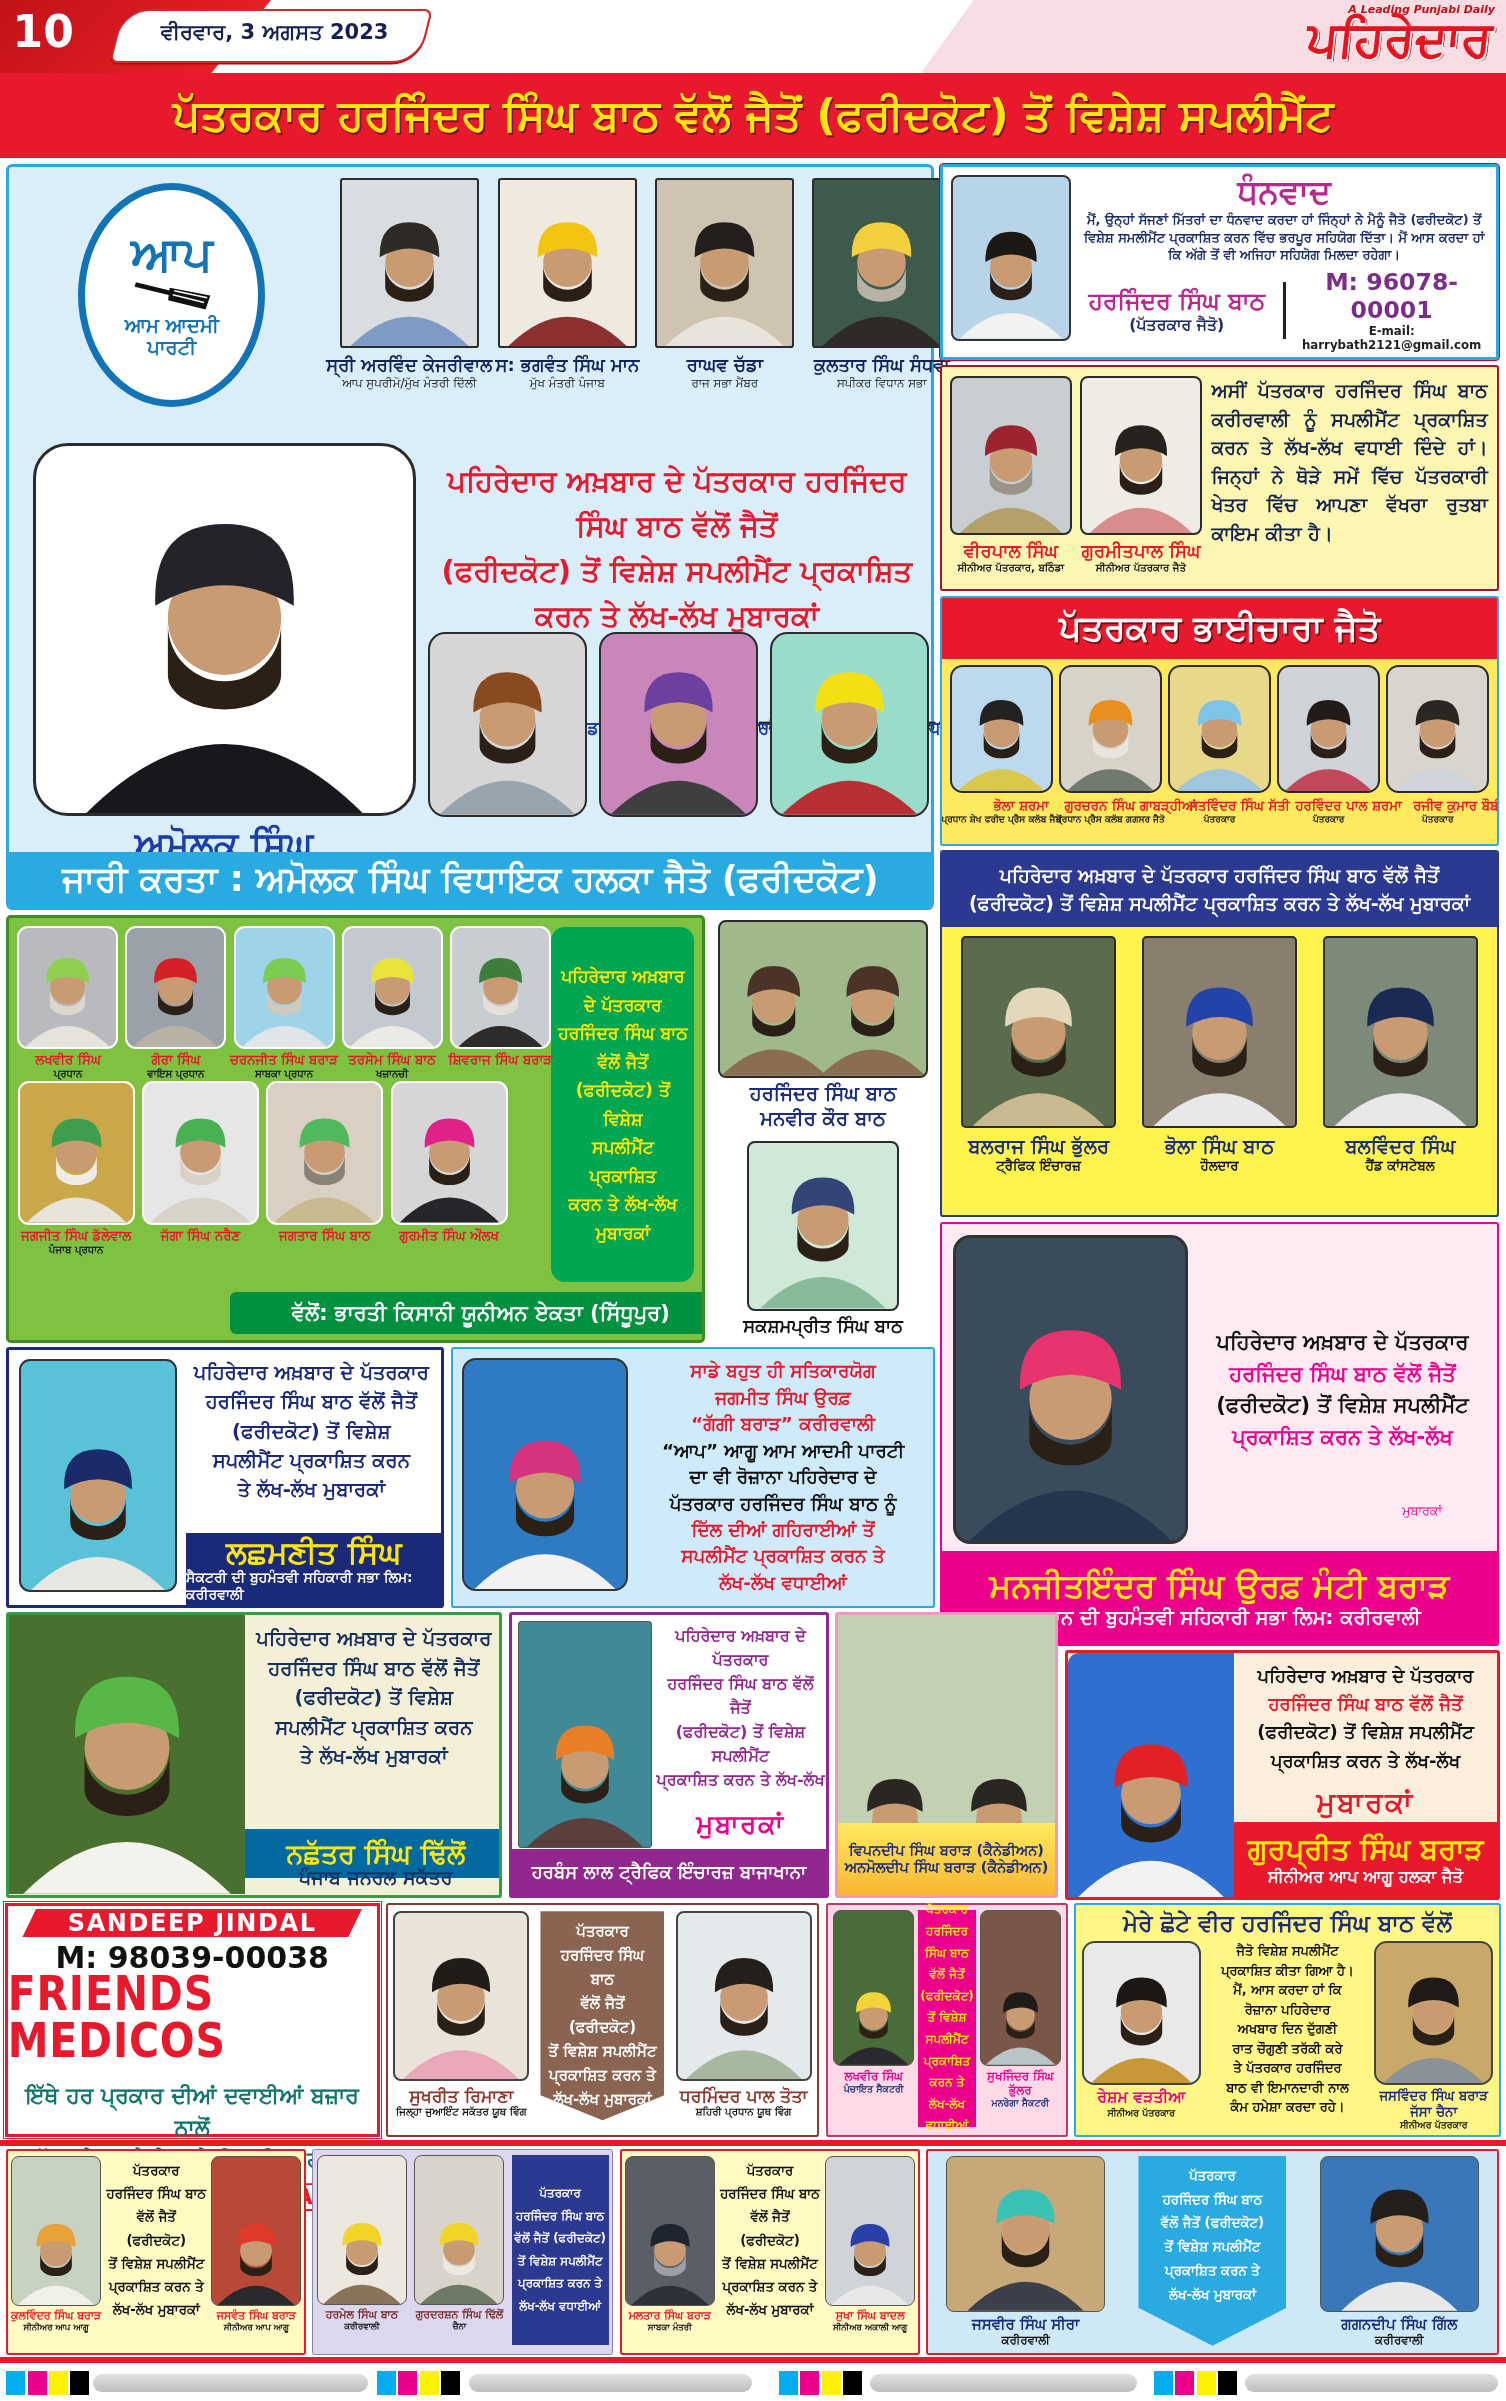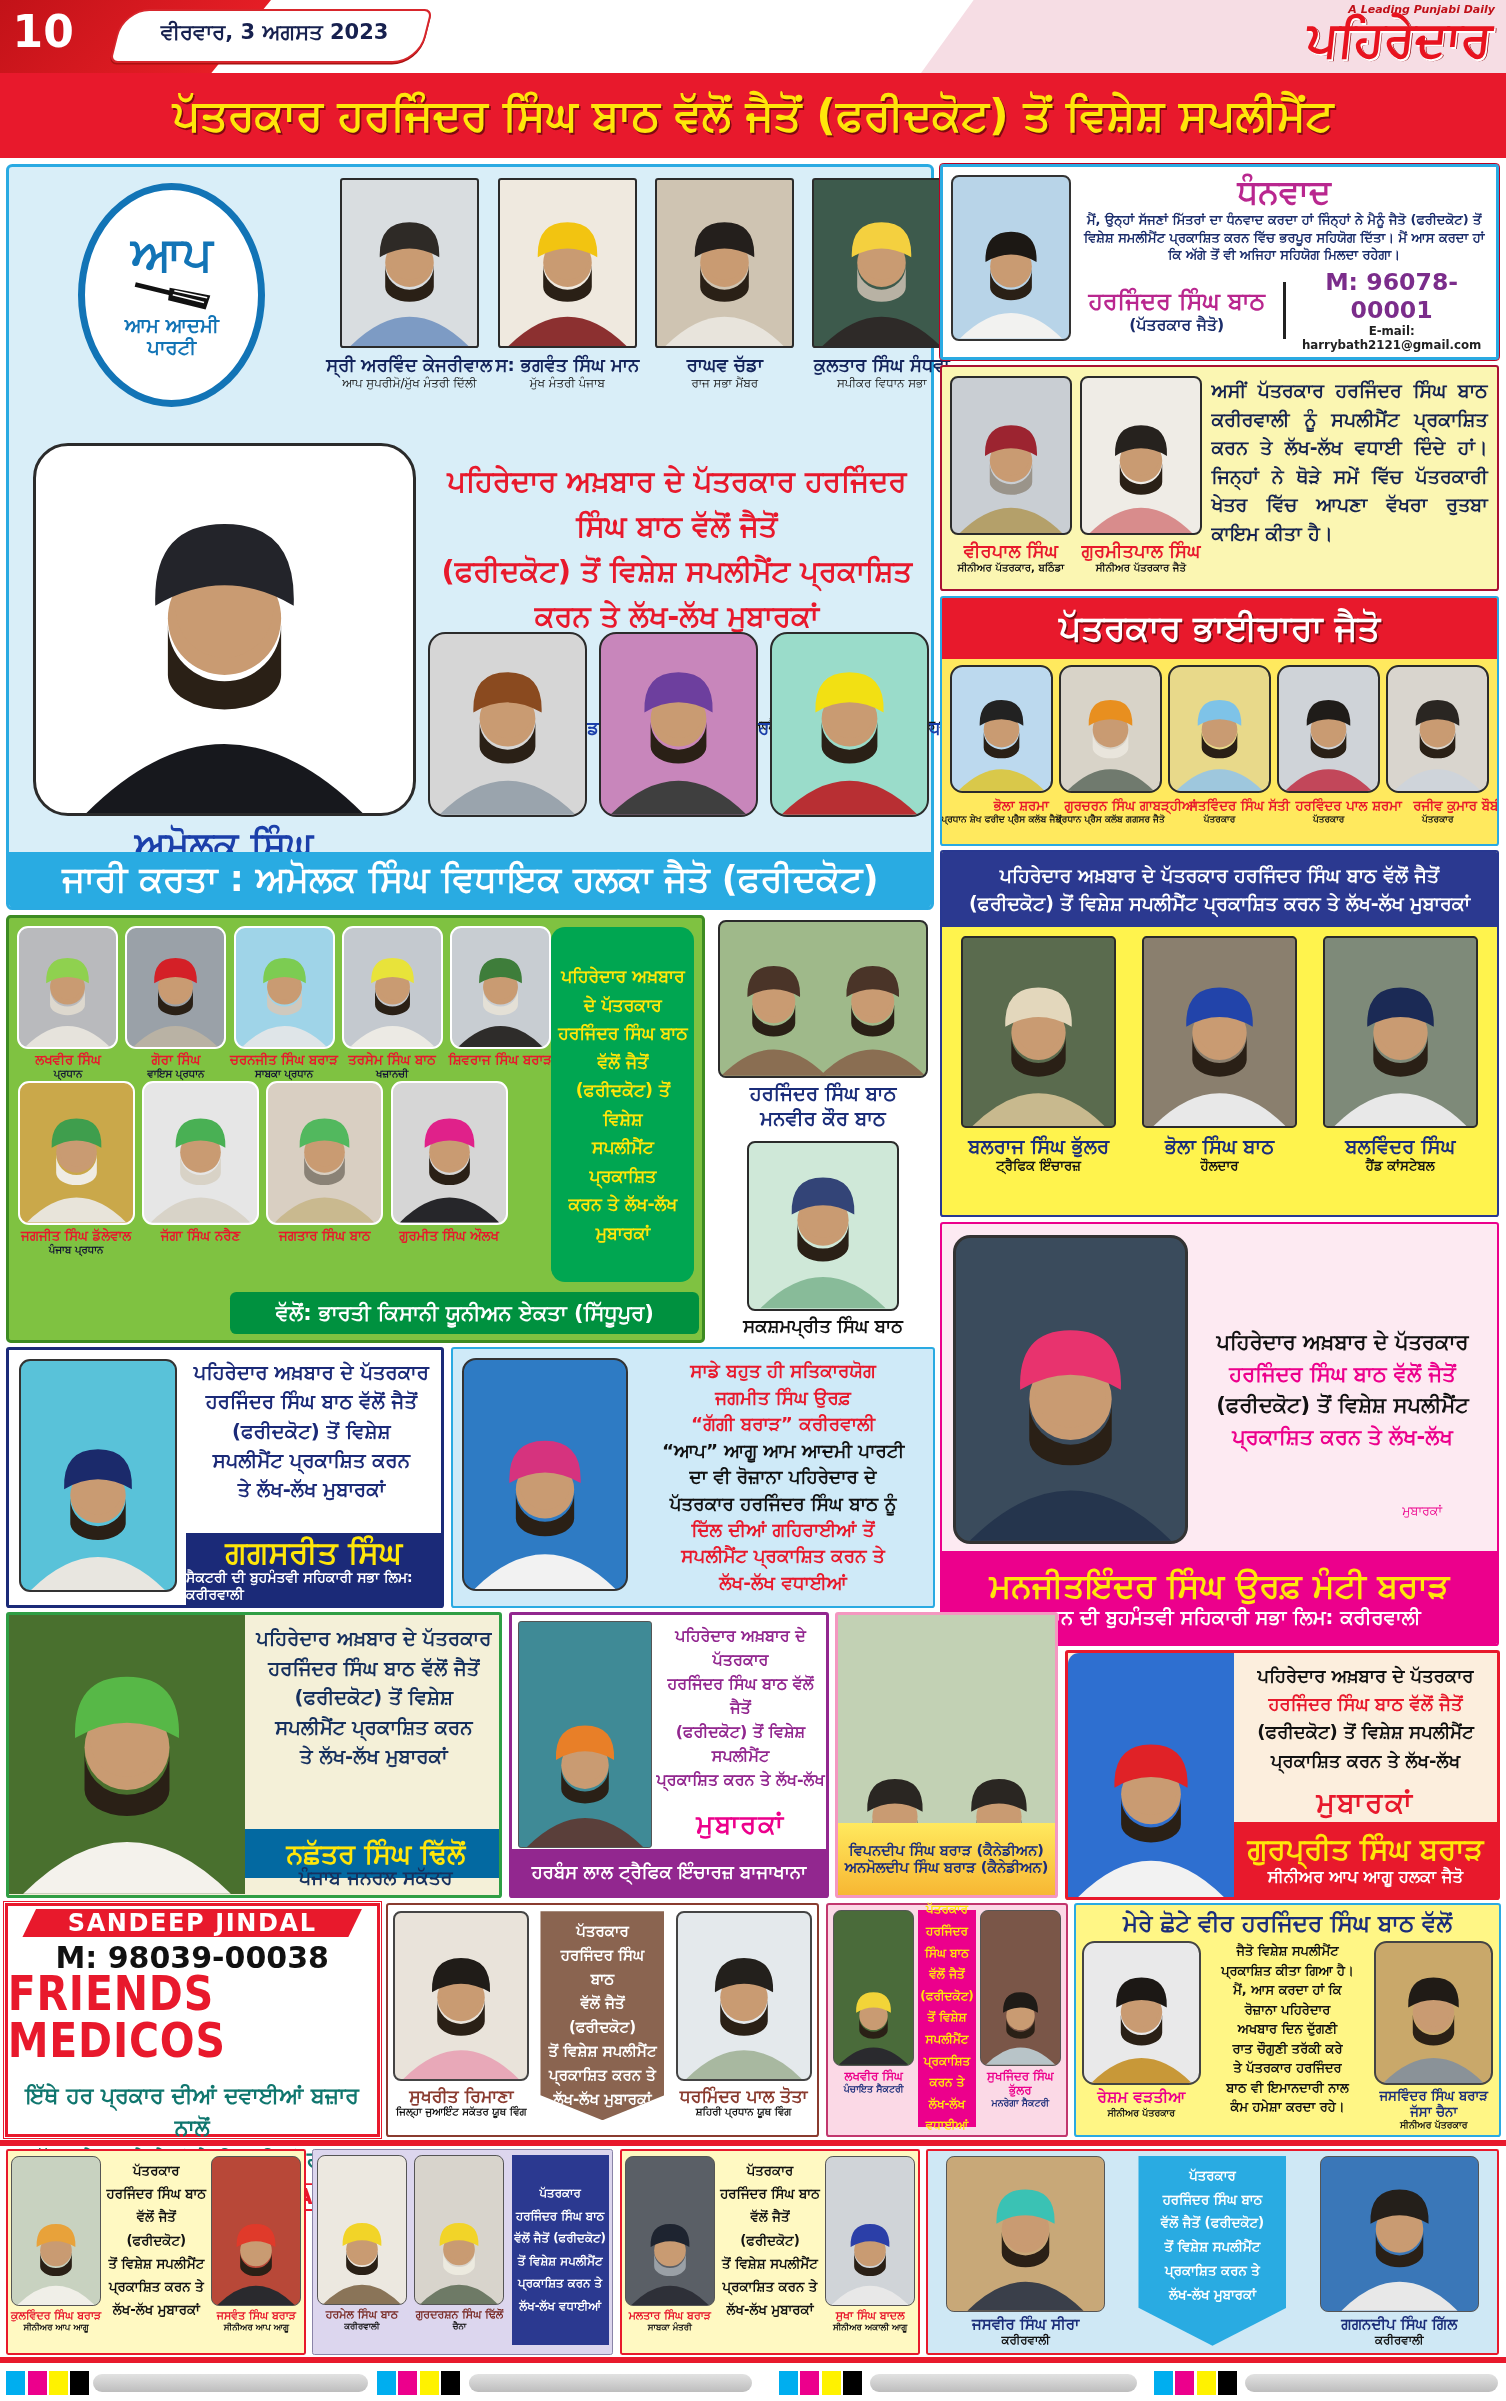--- a/index.html
+++ b/index.html
@@ -91,21 +91,21 @@
   #green{left:6.3px;top:915px;width:699px;height:428px;background:#7fc241;border:3.1px solid #3d8b22;border-radius:4.7px;overflow:hidden;}
   .kis-panel{position:absolute;right:7.9px;top:9.4px;width:143px;height:355px;background:#00a651;border-radius:14px;display:flex;align-items:center;justify-content:center;text-align:center;padding:6.3px;box-sizing:border-box;font-size:17.3px;line-height:1.65;font-weight:bold;color:#ffe60a;white-space:pre-line;}
   .kis-rows{position:absolute;left:7.9px;top:7.9px;width:534px;}
   .kis-row{display:flex;gap:6.3px;justify-content:flex-start;}
   .kis-card{display:flex;flex-direction:column;align-items:center;width:102px;}
   .kis-row2 .kis-card{width:118px;}
   .kis-card .photo{width:97px;height:119px;border-radius:11px;border:2.4px solid #fff;}
   .kis-row2 .kis-card .photo{width:113px;height:140px;}
   .kis-card .pname{margin-top:3.1px;font-size:13.3px;font-weight:bold;color:#e8192c;white-space:nowrap;}
   .kis-card .prole{font-size:10.2px;font-weight:bold;color:#113;white-space:nowrap;min-height:12.6px;}
-  .kis-foot{position:absolute;left:221px;bottom:6.3px;width:469px;height:42px;background:#00913f;border-radius:6.3px;display:flex;align-items:center;justify-content:center;font-size:21px;font-weight:bold;color:#fff;}
+  .kis-foot{position:absolute;left:221px;bottom:6.3px;width:469px;height:42px;background:#00913f;border-radius:6.3px;display:flex;align-items:center;justify-content:center;font-size:21px;font-weight:bold;color:#fff;padding-left:16px;}
   
   #family{left:710px;top:915px;width:226px;height:428px;background:#fff;display:flex;flex-direction:column;align-items:center;padding-top:4.7px;}
   .fam-couple{width:206px;height:154px;border:3.1px solid #f6921e;position:relative;overflow:hidden;background:#9fb98a;}
   .fam-cap{margin-top:4.7px;text-align:center;font-size:19.6px;font-weight:bold;color:#1b2d7a;line-height:1.25;}
   .fam-boy{margin-top:9.4px;width:148px;height:166px;border:2.4px solid #333;border-radius:17.3px;position:relative;overflow:hidden;background:#cfe8d8;}
   .fam-boycap{margin-top:4.7px;font-size:18px;font-weight:bold;color:#111;}
   
   #paramjit{left:6.3px;top:1347px;width:438px;height:261px;background:#fff;border:3.1px solid #1b2a78;border-radius:3.1px;display:flex;overflow:hidden;}
   #paramjit .photo{flex:0 0 154px;height:229px;margin:9.4px;border-radius:11px;border:2.4px solid #333;}
   .pj-col{flex:1;display:flex;flex-direction:column;}
@@ -768,21 +768,21 @@
           <path d="M28 46 q-1 -26 22 -26 q23 0 22 26 q-22 -13 -44 0 z" fill="var(--tb,#23262e)"></path>
         </svg>
       </div>
     <div class="pj-col">
       <div class="pj-text">ਪਹਿਰੇਦਾਰ ਅਖ਼ਬਾਰ ਦੇ ਪੱਤਰਕਾਰ
 ਹਰਜਿੰਦਰ ਸਿੰਘ ਬਾਠ ਵੱਲੋਂ ਜੈਤੋਂ
 (ਫਰੀਦਕੋਟ) ਤੋਂ ਵਿਸ਼ੇਸ਼
 ਸਪਲੀਮੈਂਟ ਪ੍ਰਕਾਸ਼ਿਤ ਕਰਨ
 ਤੇ ਲੱਖ-ਲੱਖ ਮੁਬਾਰਕਾਂ</div>
       <div class="pj-band">
-        <div class="nm">ਗਗਸਰੀਤ ਸਿੰਘ</div>
+        <div class="nm">ਲਛਮਣੀਤ ਸਿੰਘ</div>
         <div class="rl">ਸੈਕਟਰੀ ਦੀ ਬੁਹਮੰਤਵੀ ਸਹਿਕਾਰੀ ਸਭਾ ਲਿਮ: ਕਰੀਰਵਾਲੀ</div>
       </div>
     </div>
   </div>
 
   <div class="sec" id="gaggi">
     <div class="photo" style="--tb:#d6337e;--bg:#2e7bc4;--coat:#f2f2f2;">
         <svg viewBox="0 0 100 112" preserveAspectRatio="xMidYMax meet">
           <path d="M6 112 Q50 68 94 112 Z" fill="var(--coat,#333947)"></path>
           <circle cx="50" cy="50" r="18" fill="#c99b72"></circle>

